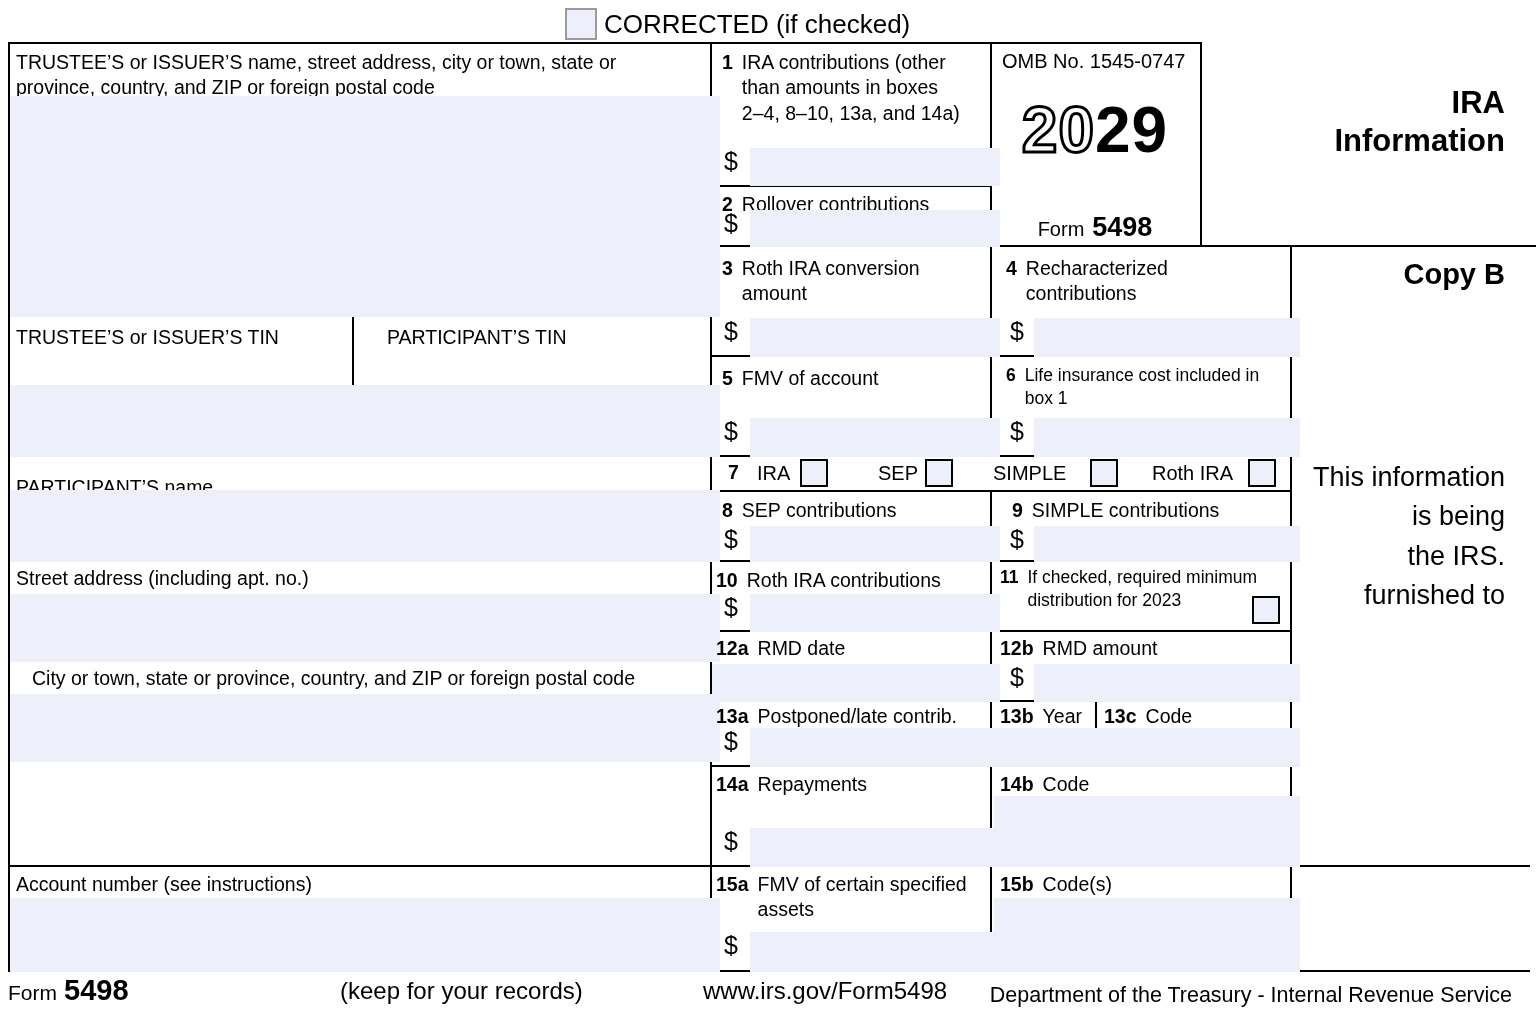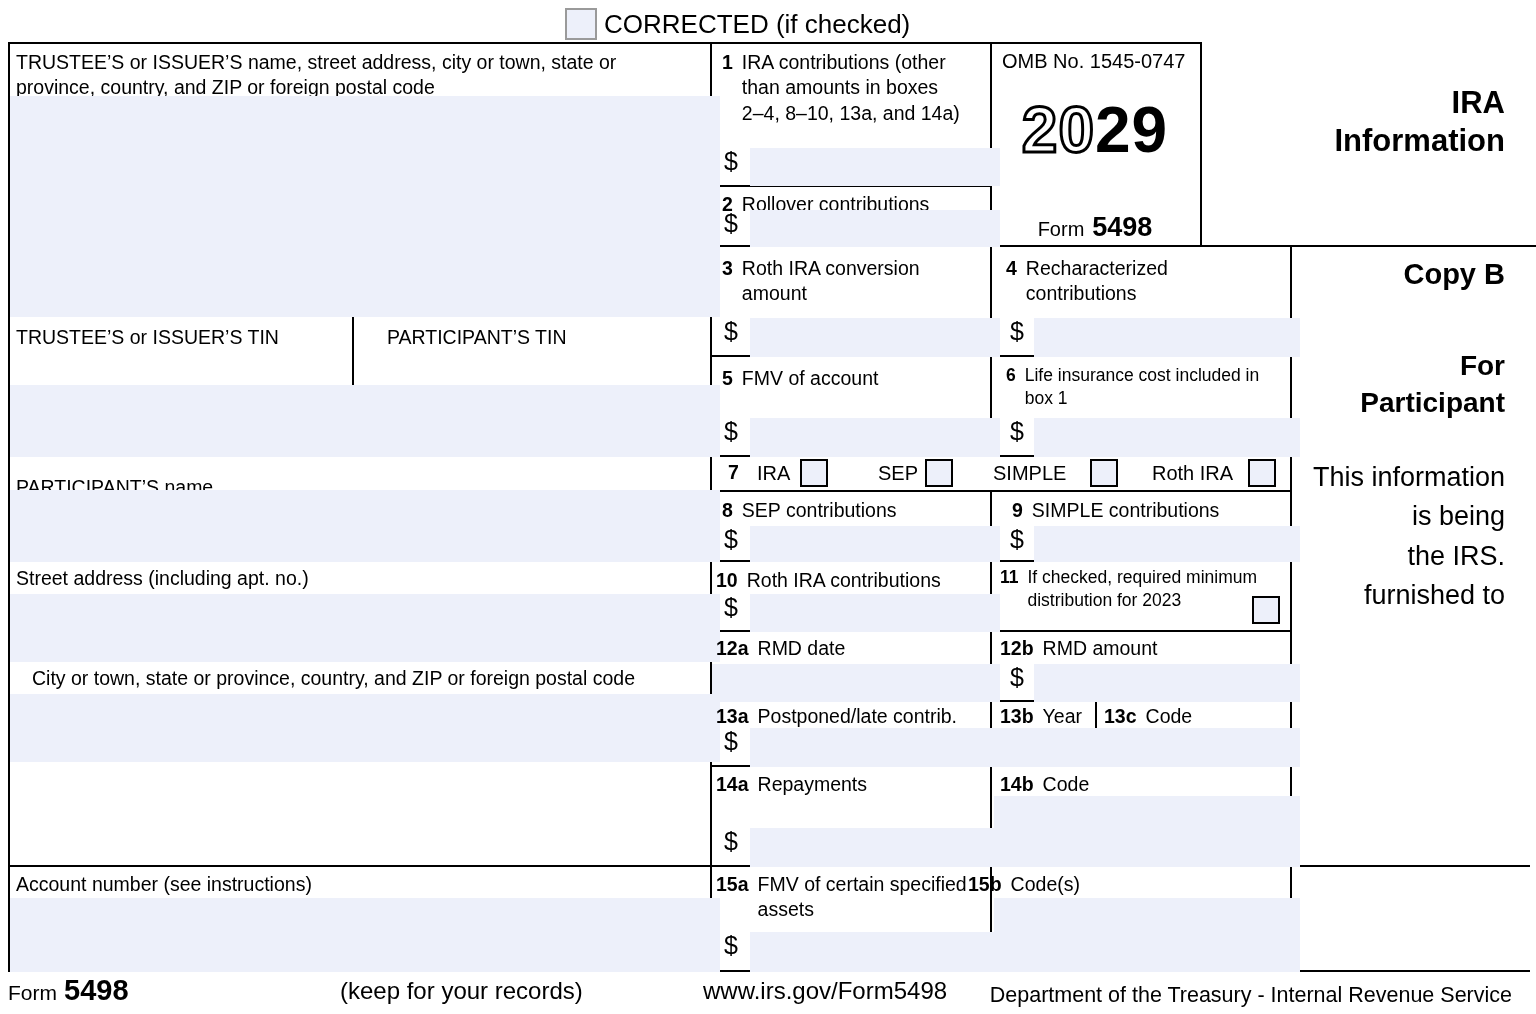--- a/index.html
+++ b/index.html
@@ -248,35 +248,31 @@
   <div class="boxlbl" style="left:716px;top:872px;">
     <span class="bnum">15a</span>
     <span class="btxt" style="width:225px;">
       <span class="bline">FMV of certain specified</span>
       <span class="bline">assets</span>
     </span>
   </div>
   <span class="dollar" style="left:724px;top:930px;">$</span>
   <div class="field" style="left:750px;top:932px;width:238px;height:36px;"></div>
 
-  <div class="boxlbl" style="left:968px;top:872px;justify-content:center;">
+  <div class="boxlbl" style="left:1000px;top:872px;justify-content:center;">
     <span class="bnum">15b</span>
     <span class="btxt nowrap">Code(s)</span>
   </div>
   <div class="field" style="left:994px;top:898px;width:294px;height:70px;"></div>
 
   <div class="rtitle" style="right:31px;top:84px;width:250px;">
     <span class="bline">IRA</span>
     <span class="bline">Information</span>
   </div>
   <div class="rcopy" style="right:31px;top:258px;width:200px;">Copy B</div>
-  <div class="rfor" style="right:31px;top:348px;width:200px;">
-    <span class="bline">For</span>
-    <span class="bline">Participant</span>
-  </div>
   <div class="rinfo" style="right:31px;top:458px;width:230px;">
     <span class="bline">This information</span>
     <span class="bline">is being</span>
     <span class="bline">the IRS.</span>
     <span class="bline">furnished to</span>
   </div>
 
   <div class="footer-form" style="left:8px;top:974px;">
     <span class="ff-word">Form</span>
     <span class="ff-num">5498</span>

